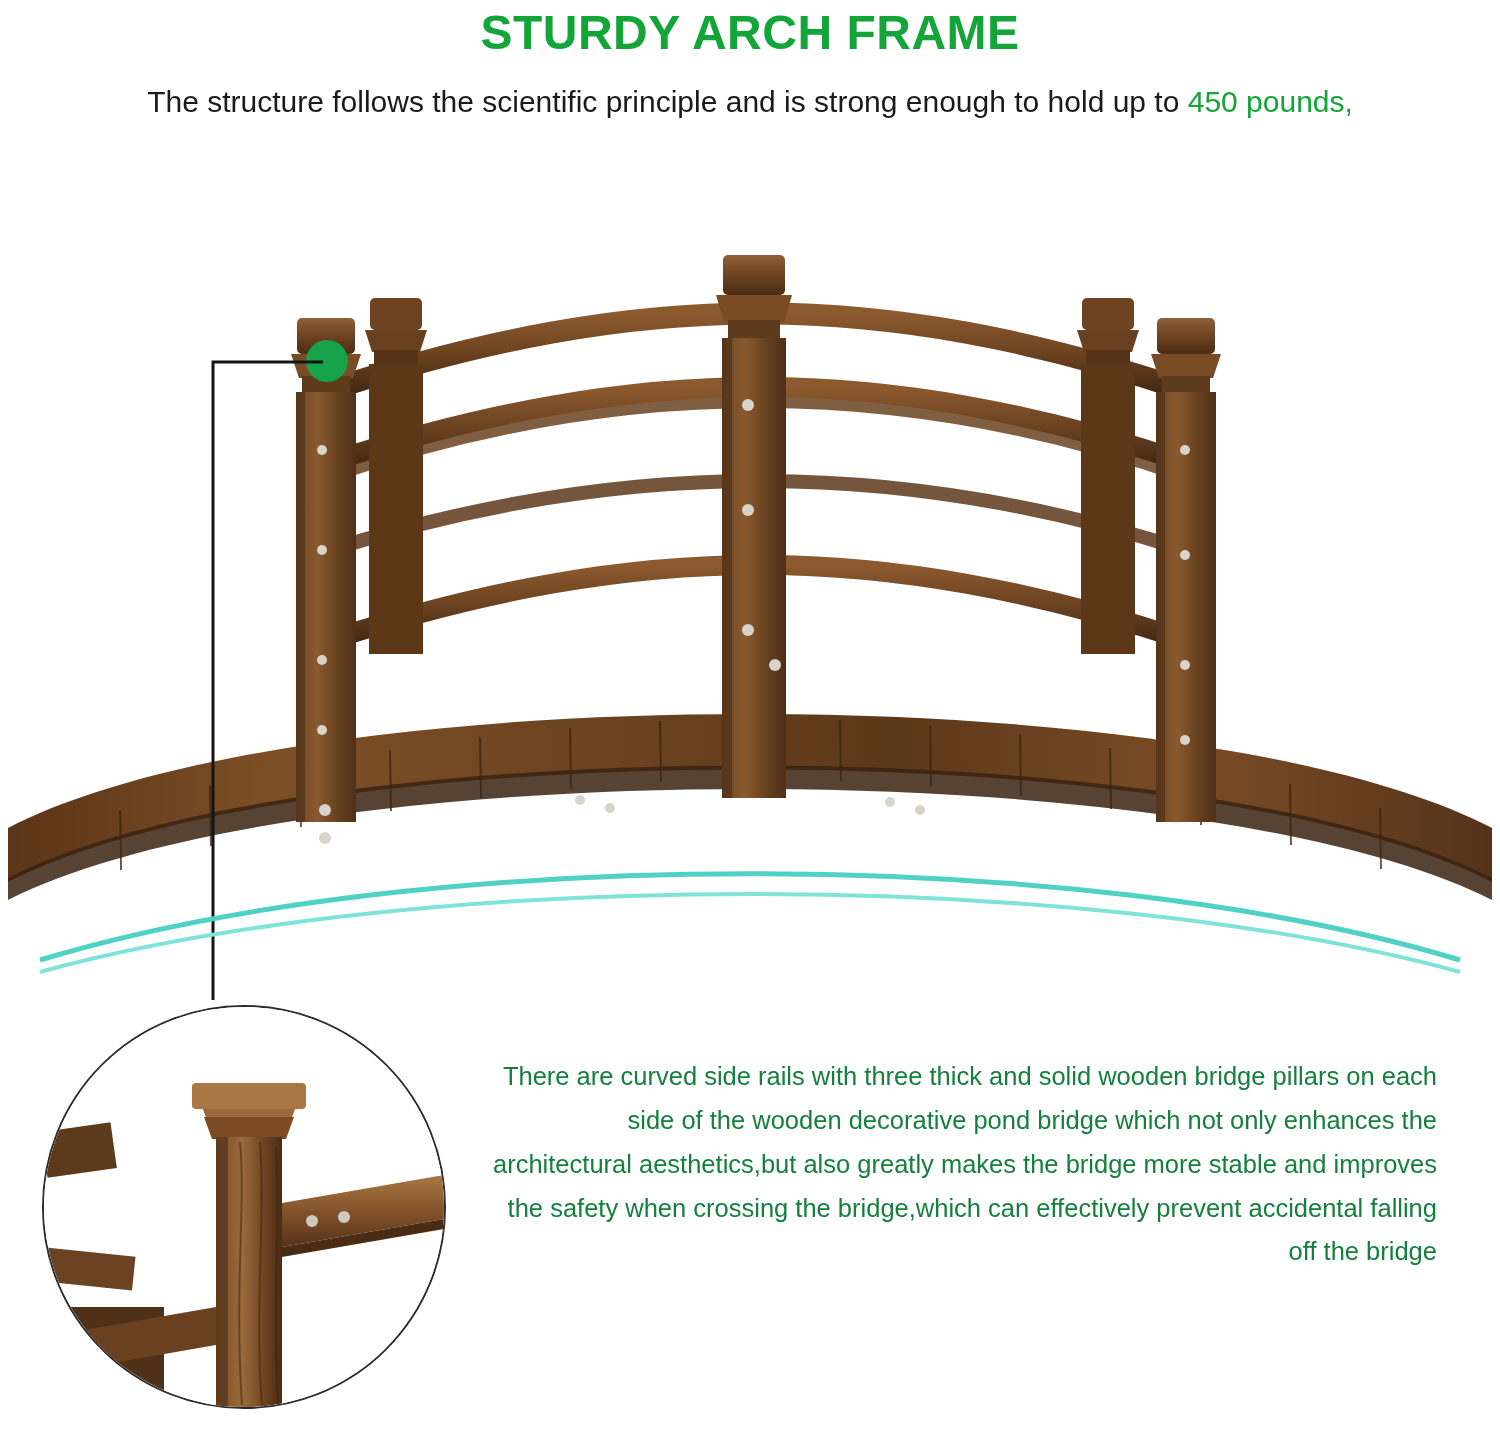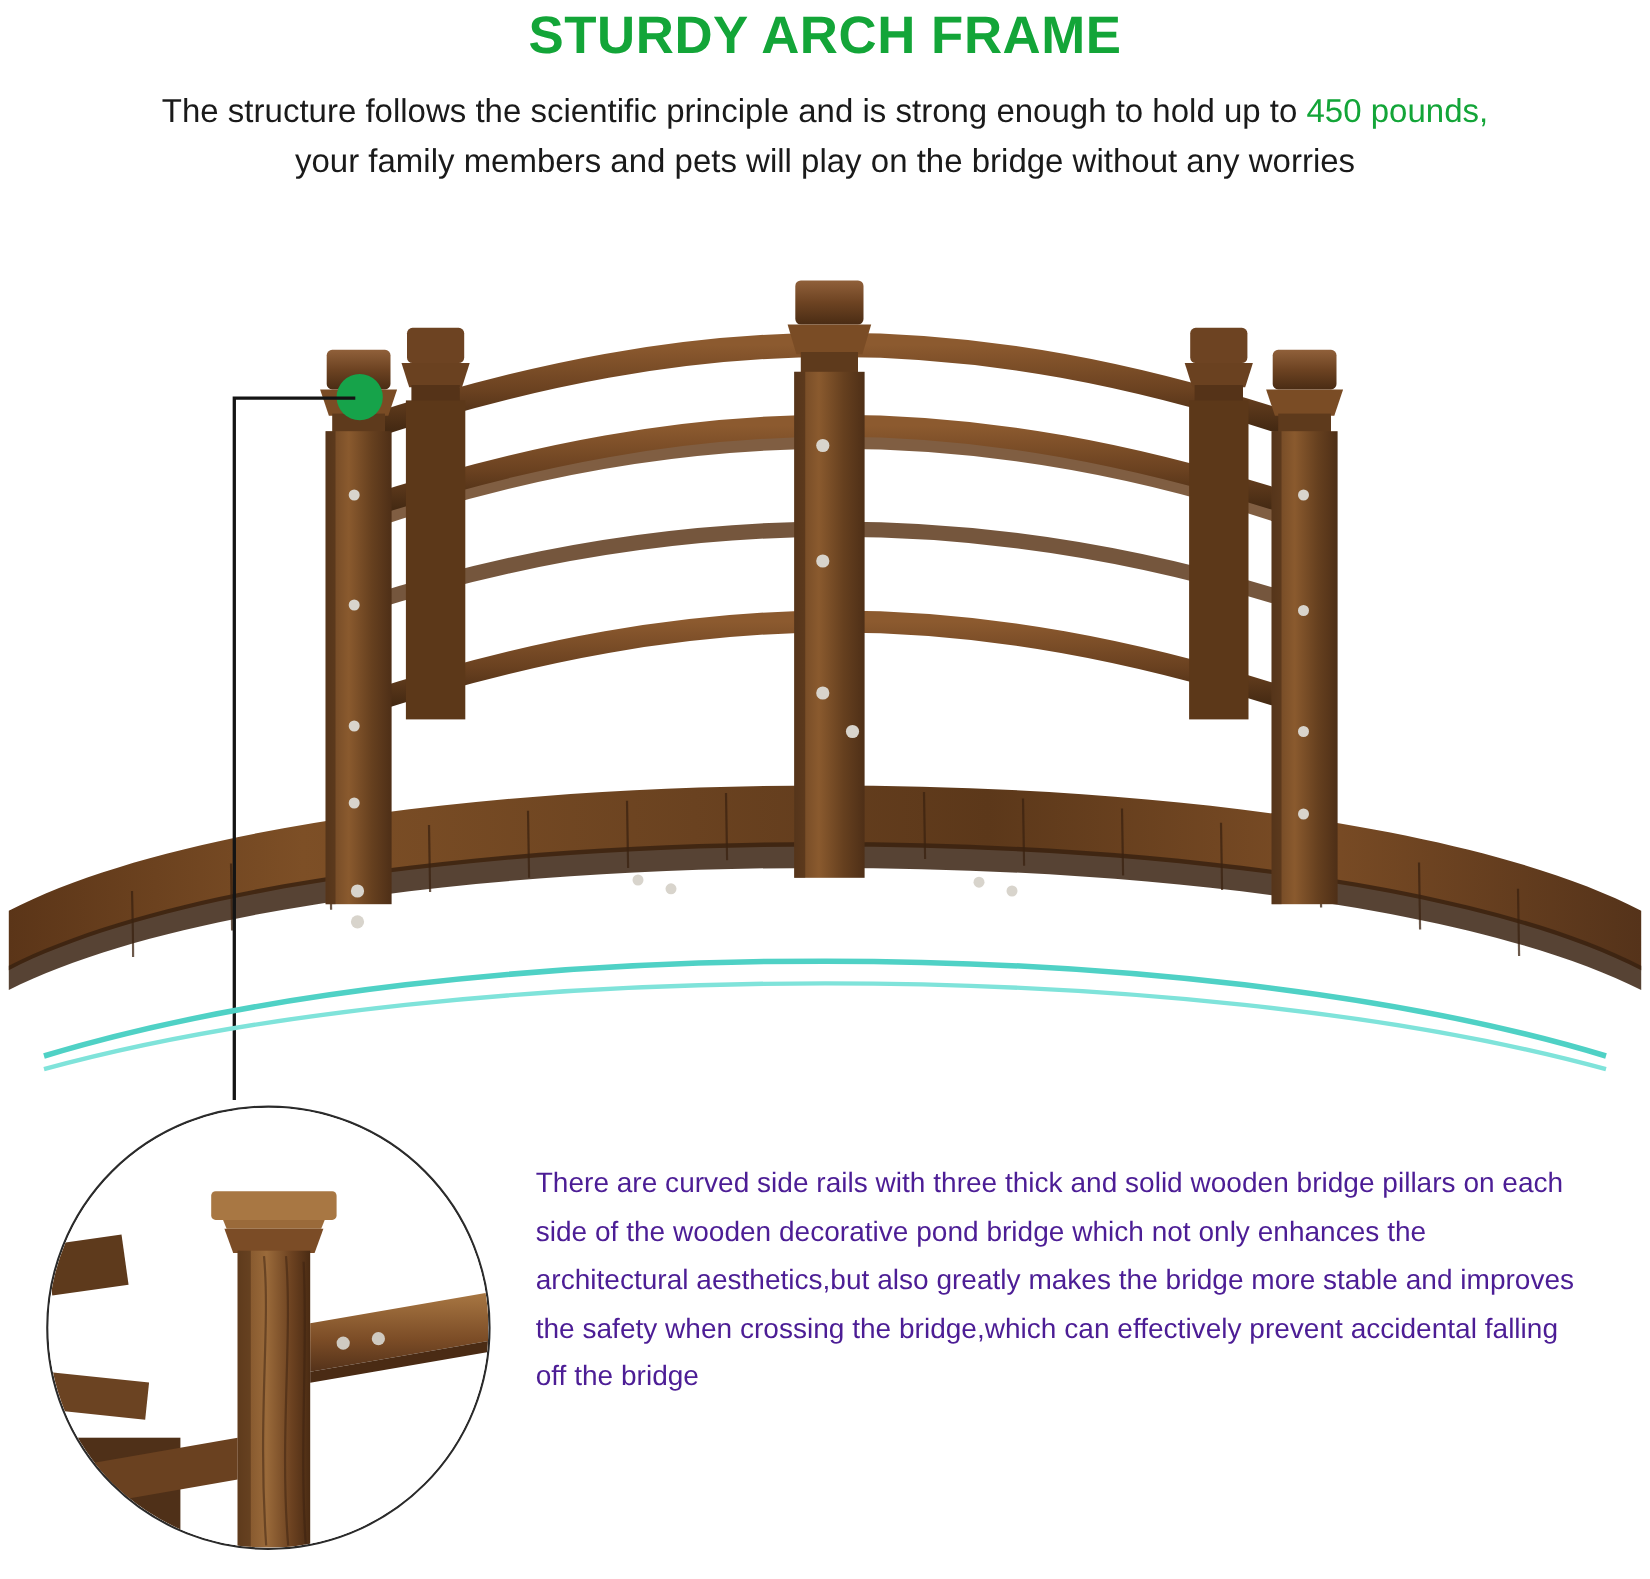--- a/index.html
+++ b/index.html
@@ -108,30 +108,31 @@
   .subheadline {
     font-size: 37px;
     font-weight: bold;
     color: #13a538;
     letter-spacing: 0.3px;
     margin: 0 0 22px 0;
   }
   .body-copy {
     font-size: 25.5px;
     line-height: 1.72;
-    color: #4c1d95;
+    color: #15803d;
     margin: 0;
+    text-align: right;
   }
 </style>
 </head>
 <body>
 
 <h1 class="headline">STURDY ARCH FRAME</h1>
 
-<p class="subhead"><span>The structure follows the scientific principle and is strong enough to hold up to </span><span class="hl">450 pounds,</span><br><span>your family members and pets will play on the bridge without any worries</span></p>
+<p class="subhead"><span>The structure follows the scientific principle and is strong enough to hold up to </span><span class="hl">450 pounds,</span><br></p>
 
 <div class="hero">
 
   <svg class="bridge-wrap" viewBox="0 0 1500 760" preserveAspectRatio="none">
     <defs>
       <linearGradient id="wd1" x1="0" y1="0" x2="1" y2="0">
         <stop offset="0%" stop-color="#6b4423"></stop>
         <stop offset="35%" stop-color="#8a5a2e"></stop>
         <stop offset="70%" stop-color="#66401f"></stop>
         <stop offset="100%" stop-color="#4e2f17"></stop>

